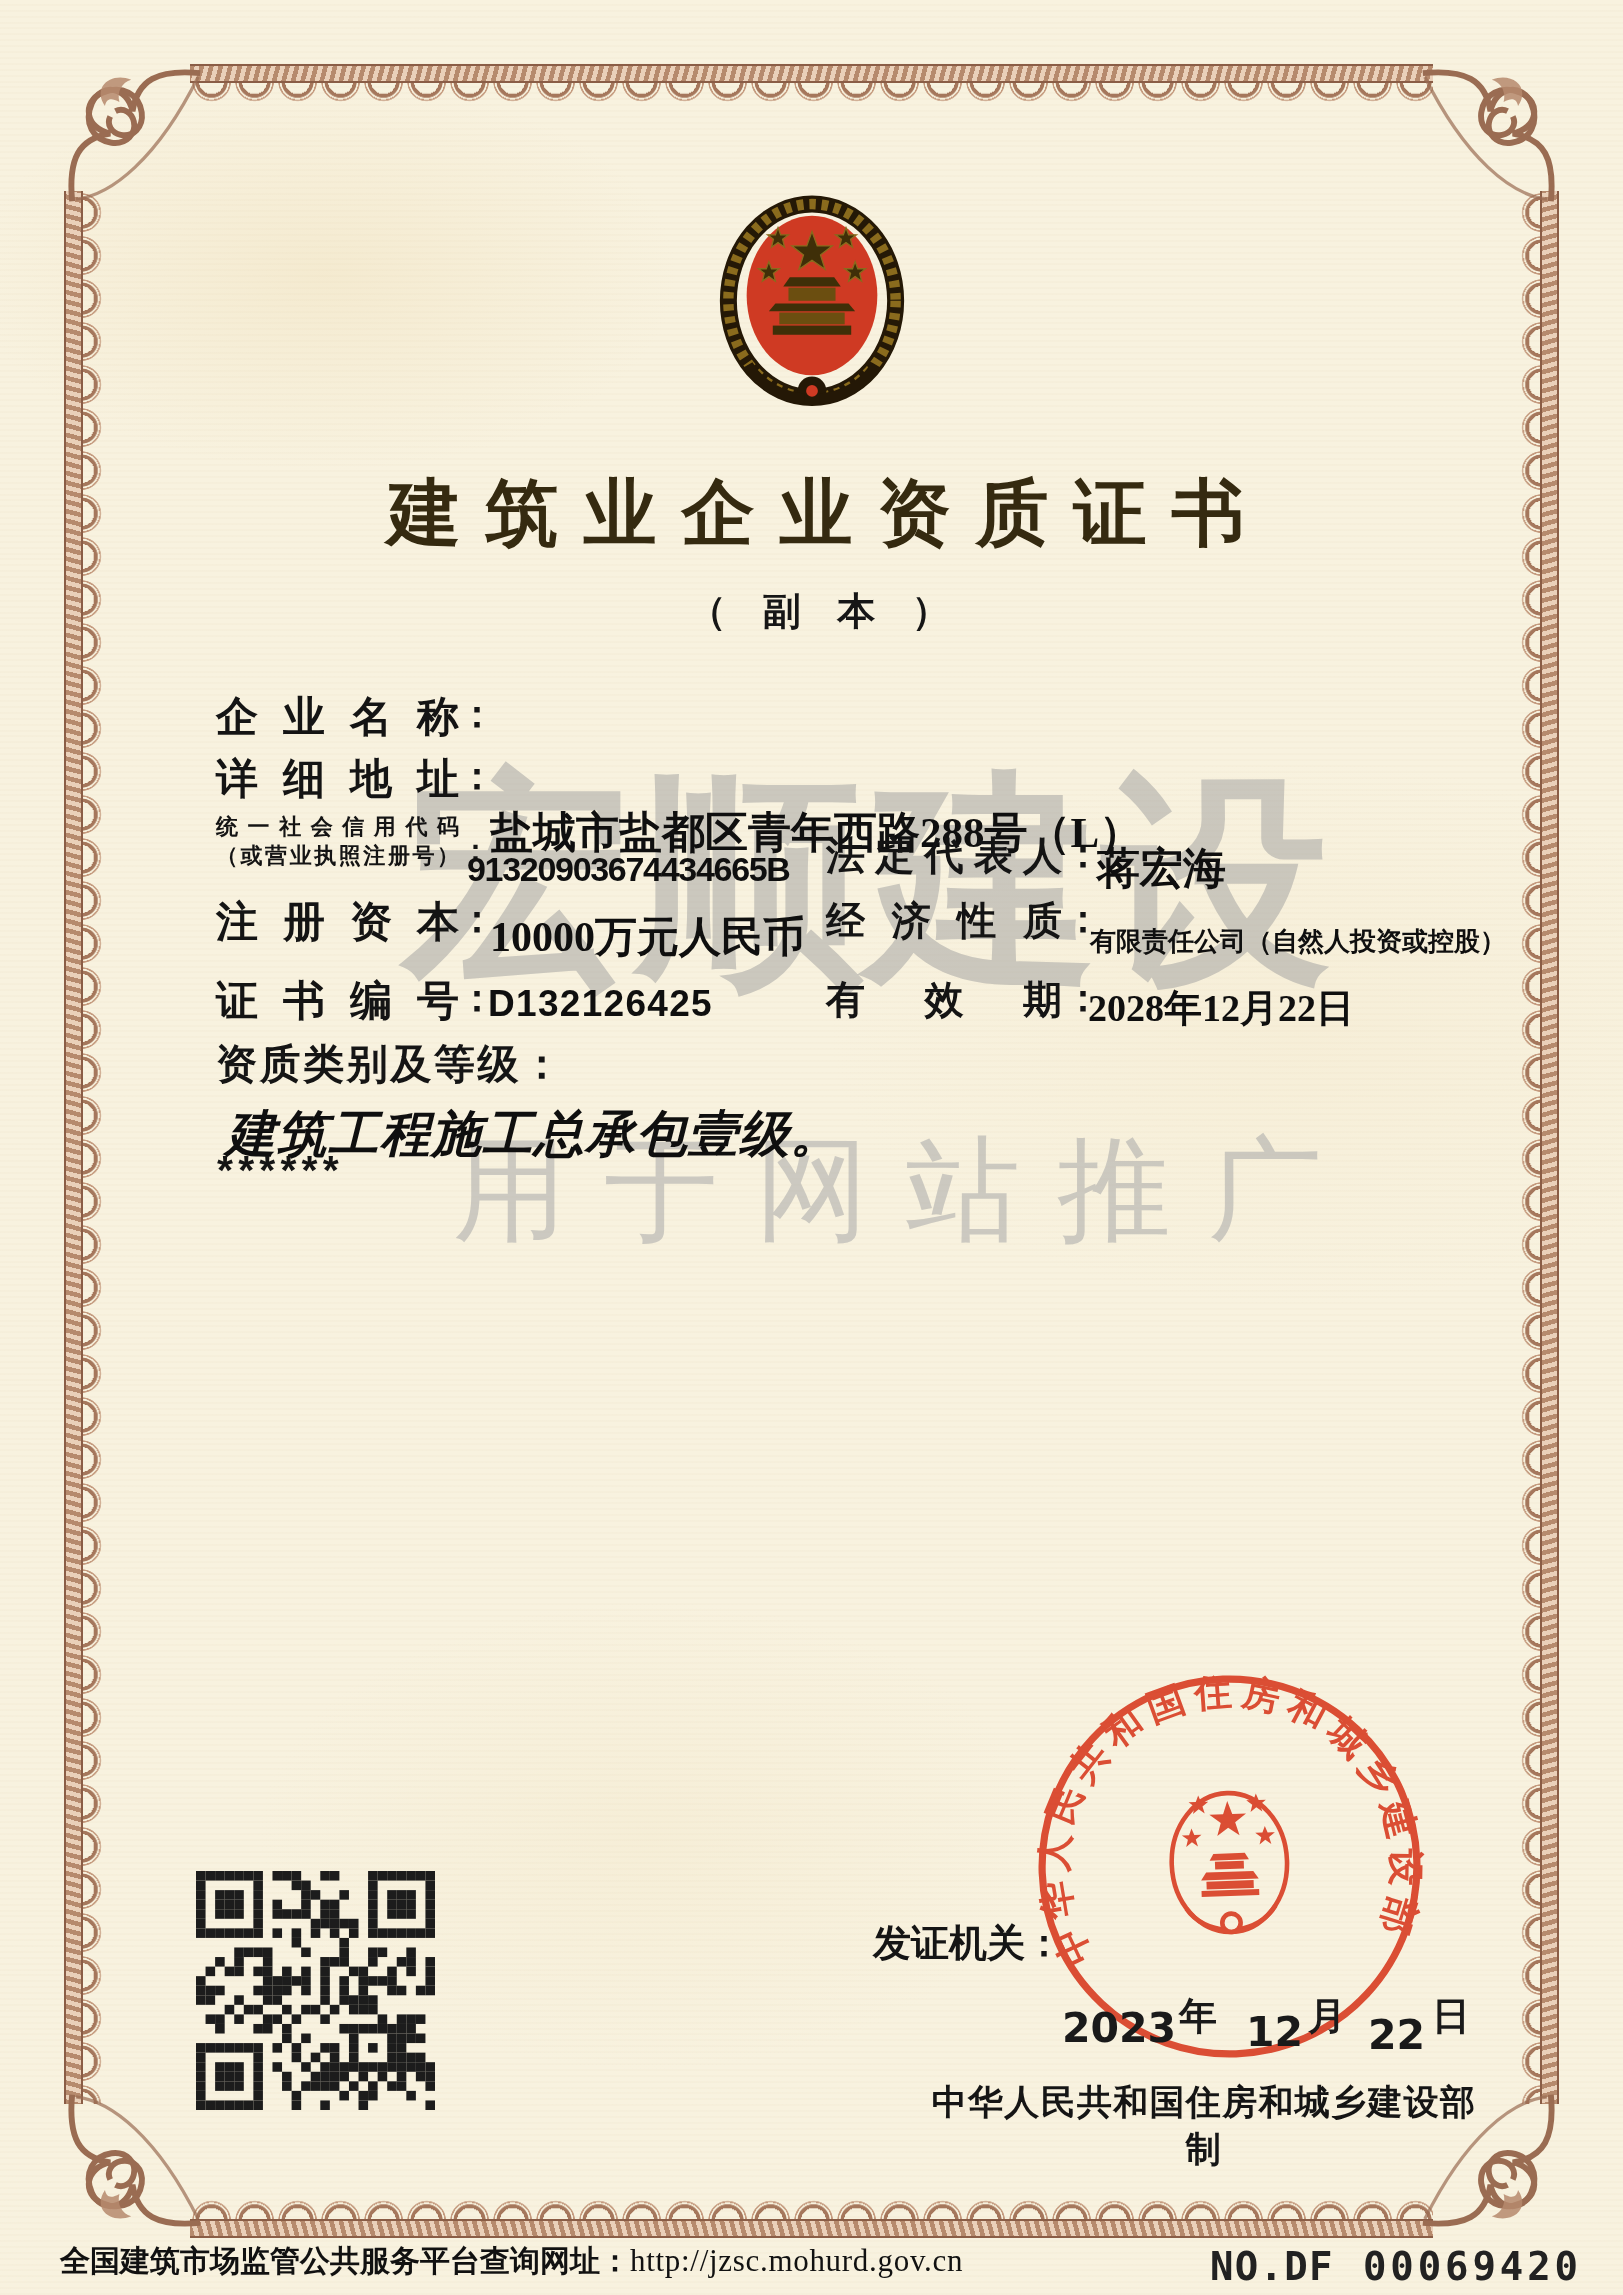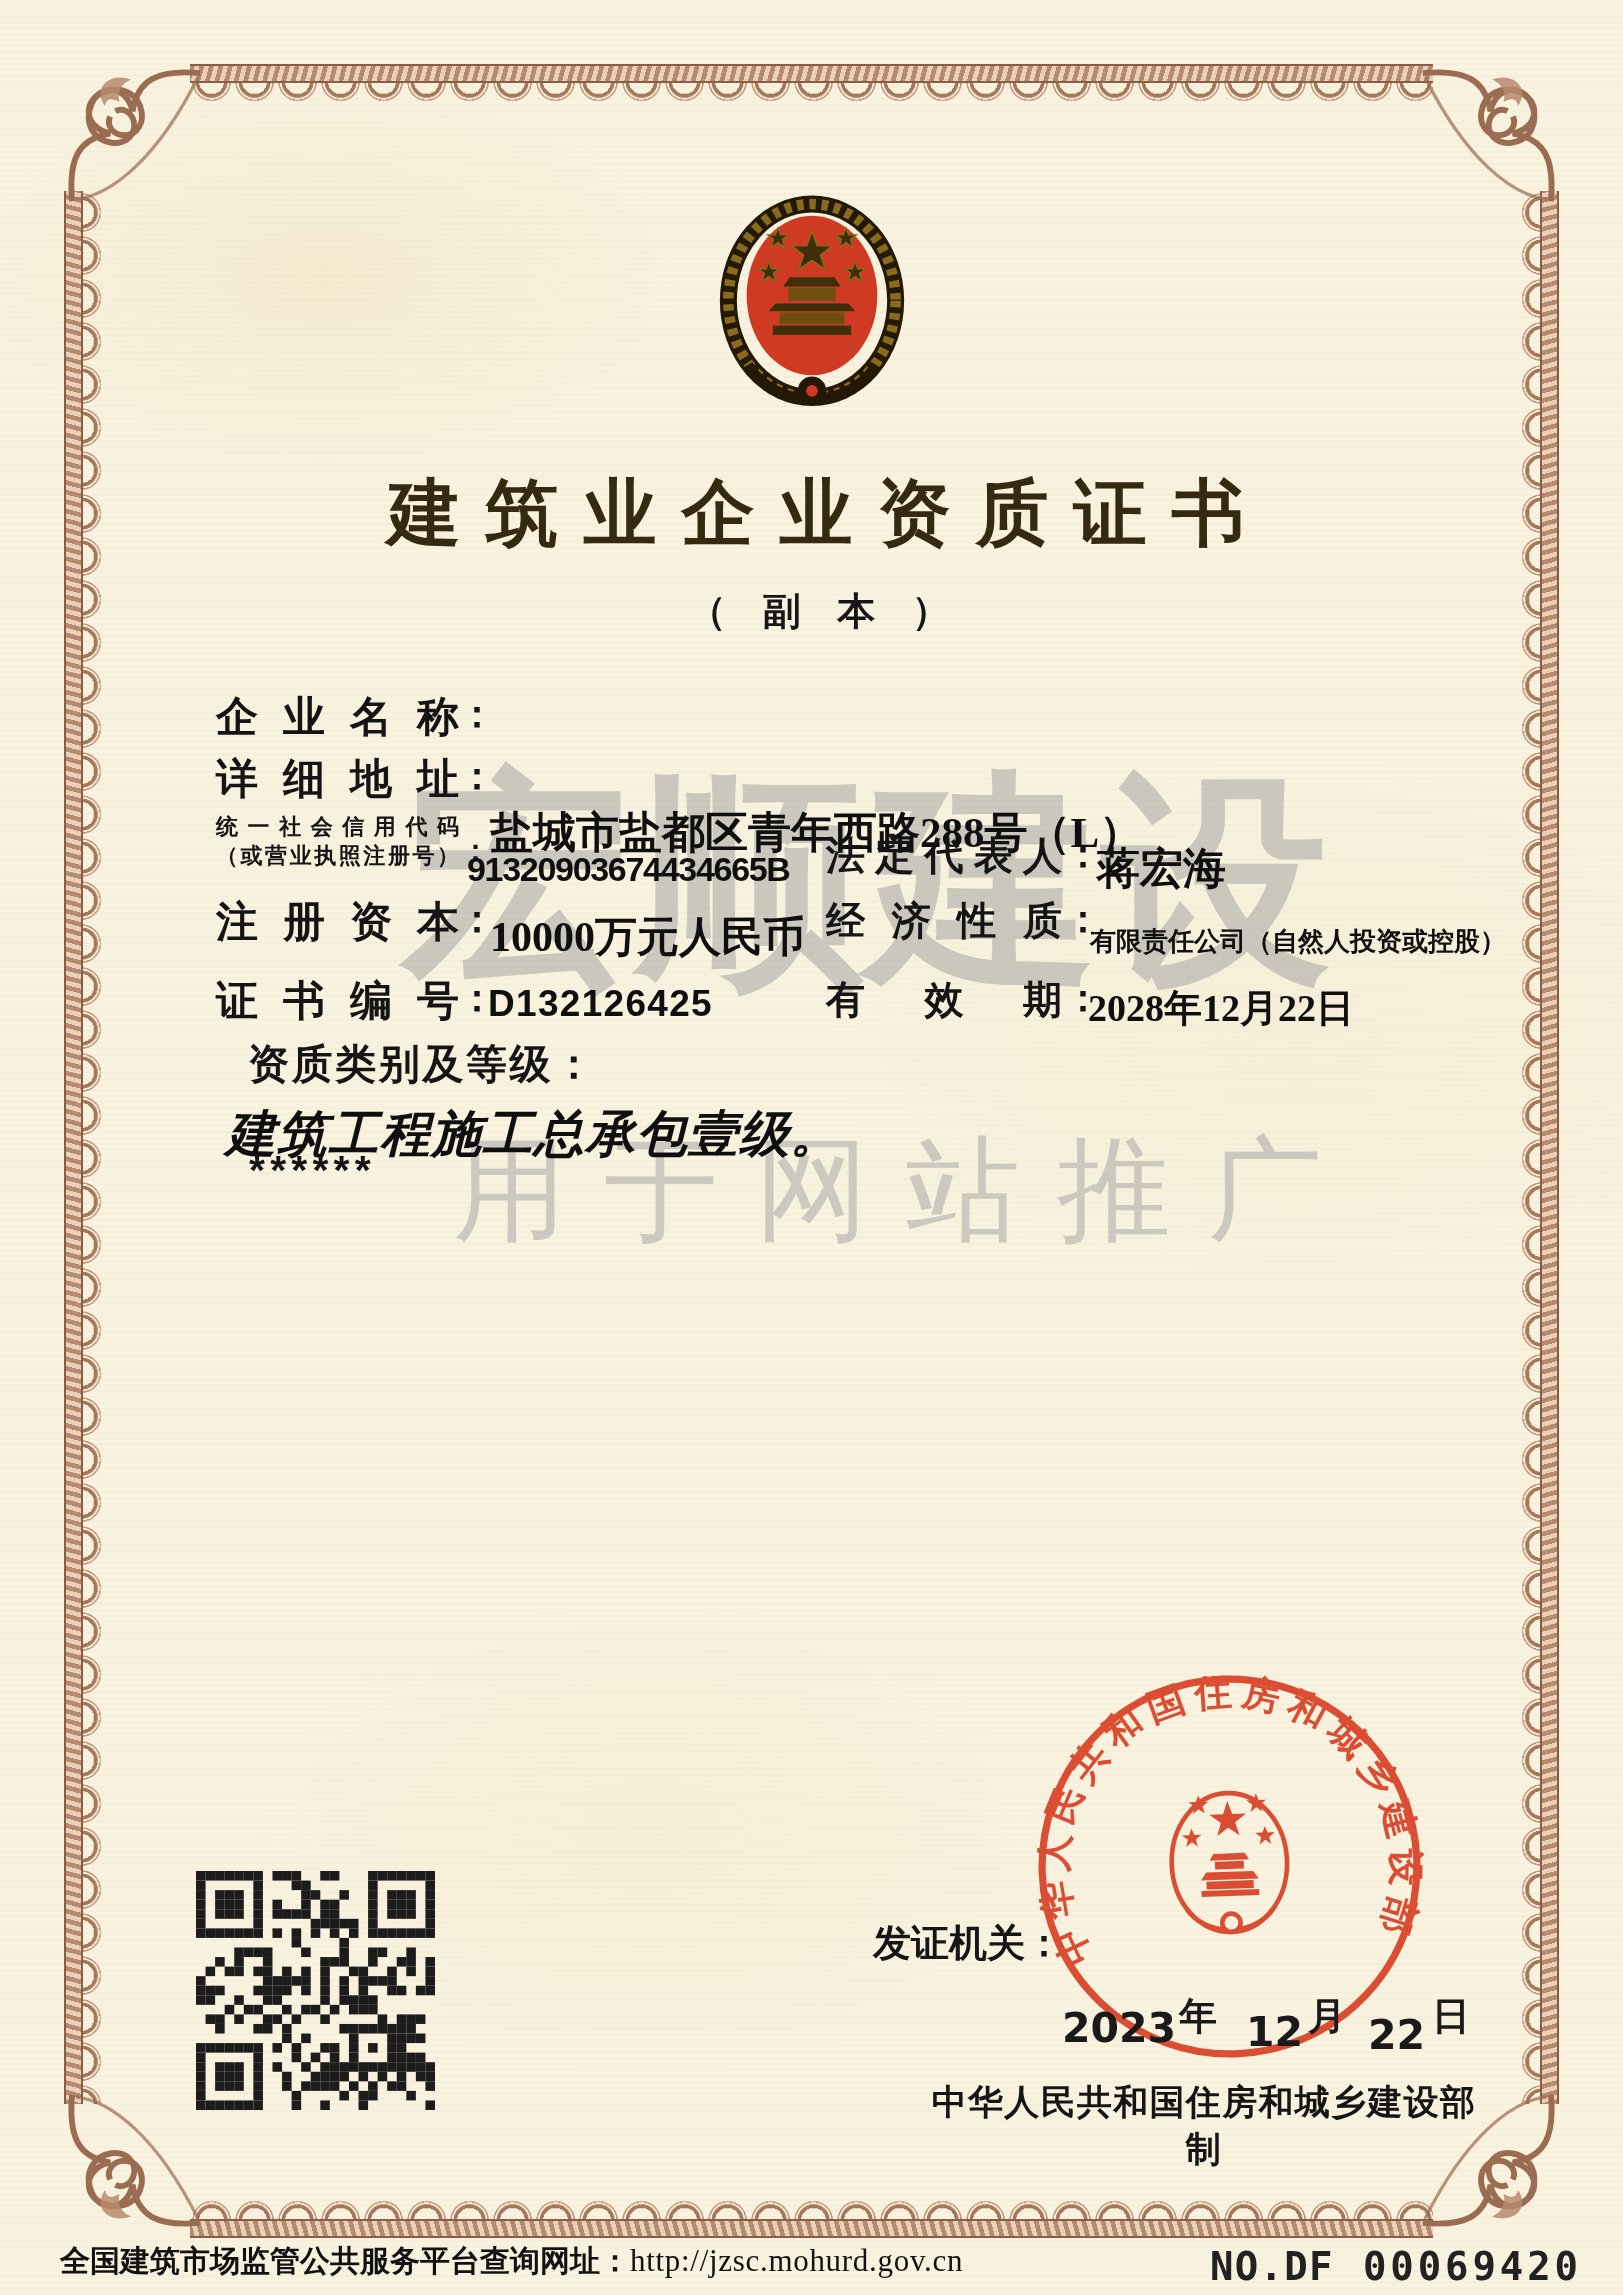--- a/index.html
+++ b/index.html
@@ -4,21 +4,21 @@
 <style>
   html,body{margin:0;padding:0;background:#d8d2c2;}
   .page{position:relative;width:1623px;height:2295px;margin:0 auto;overflow:hidden;
     background-color:#f8f2df;
     background-image:
       radial-gradient(ellipse 589px 327px at 20% 12%, rgba(235,215,170,.28), transparent 60%),
       radial-gradient(ellipse 785px 458px at 80% 45%, rgba(240,225,190,.22), transparent 60%),
       radial-gradient(ellipse 655px 393px at 40% 80%, rgba(236,220,180,.18), transparent 60%),
       repeating-linear-gradient(0deg, rgba(205,180,140,.05) 0 2px, transparent 2px 5.9px);
     font-family:"Liberation Sans",sans-serif;color:#151515;}
-  .abs{position:absolute;margin-left:32px;}
+  .abs{position:absolute;}
   
   .h-strip{position:absolute;left:190px;right:190px;height:46px;display:flex;flex-direction:column;z-index:1;}
   .h-strip .rope{height:15.7px;border-top:2px solid #8a5d46;border-bottom:2px solid #8a5d46;
     background:repeating-linear-gradient(105deg,#b68a6d 0 4.6px,#ead0b9 4.6px 9.2px);}
   .h-strip .loops{height:29px;
     background-image:radial-gradient(circle at 21.6px 0px, rgba(0,0,0,0) 0 12.4px, #a5775c 12.4px 15.7px, rgba(0,0,0,0) 16.4px 17.7px, #c49a7e 17.7px 19px, rgba(0,0,0,0) 19.6px);
     background-size:43px 30px;background-repeat:repeat-x;background-position:0 -1.3px;}
   .h-strip.flip{transform:scaleY(-1);}
   .v-strip{position:absolute;top:191px;bottom:191px;width:46px;display:flex;z-index:1;}
   .v-strip .rope{width:15.7px;border-left:2px solid #8a5d46;border-right:2px solid #8a5d46;

